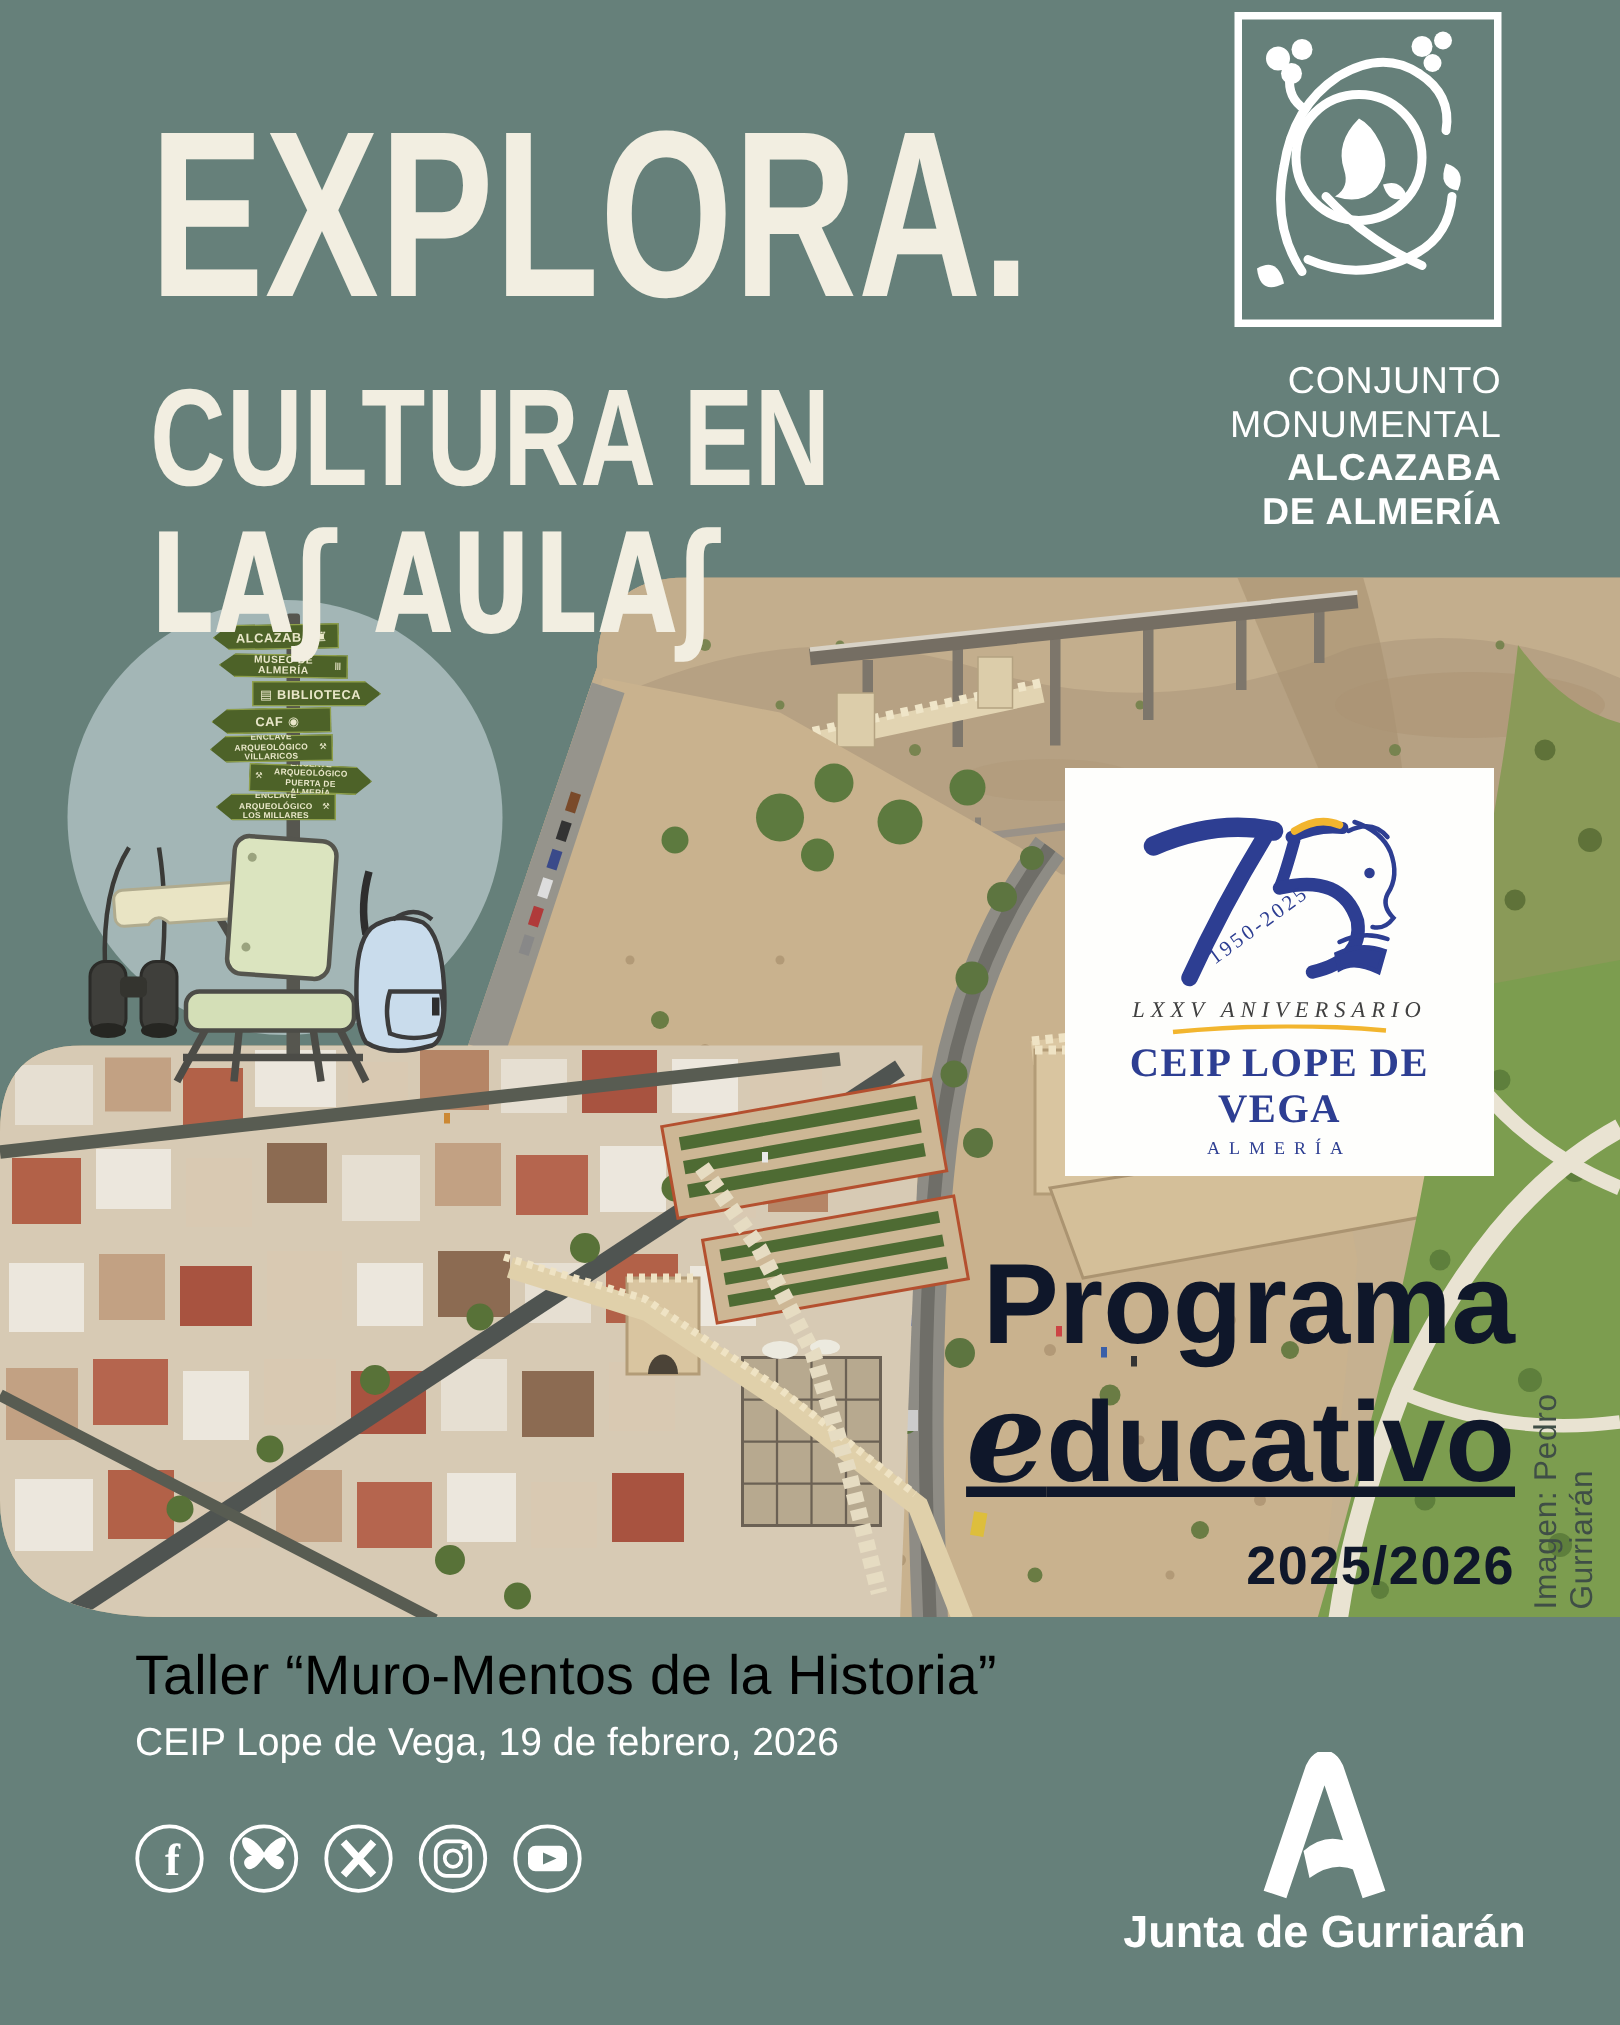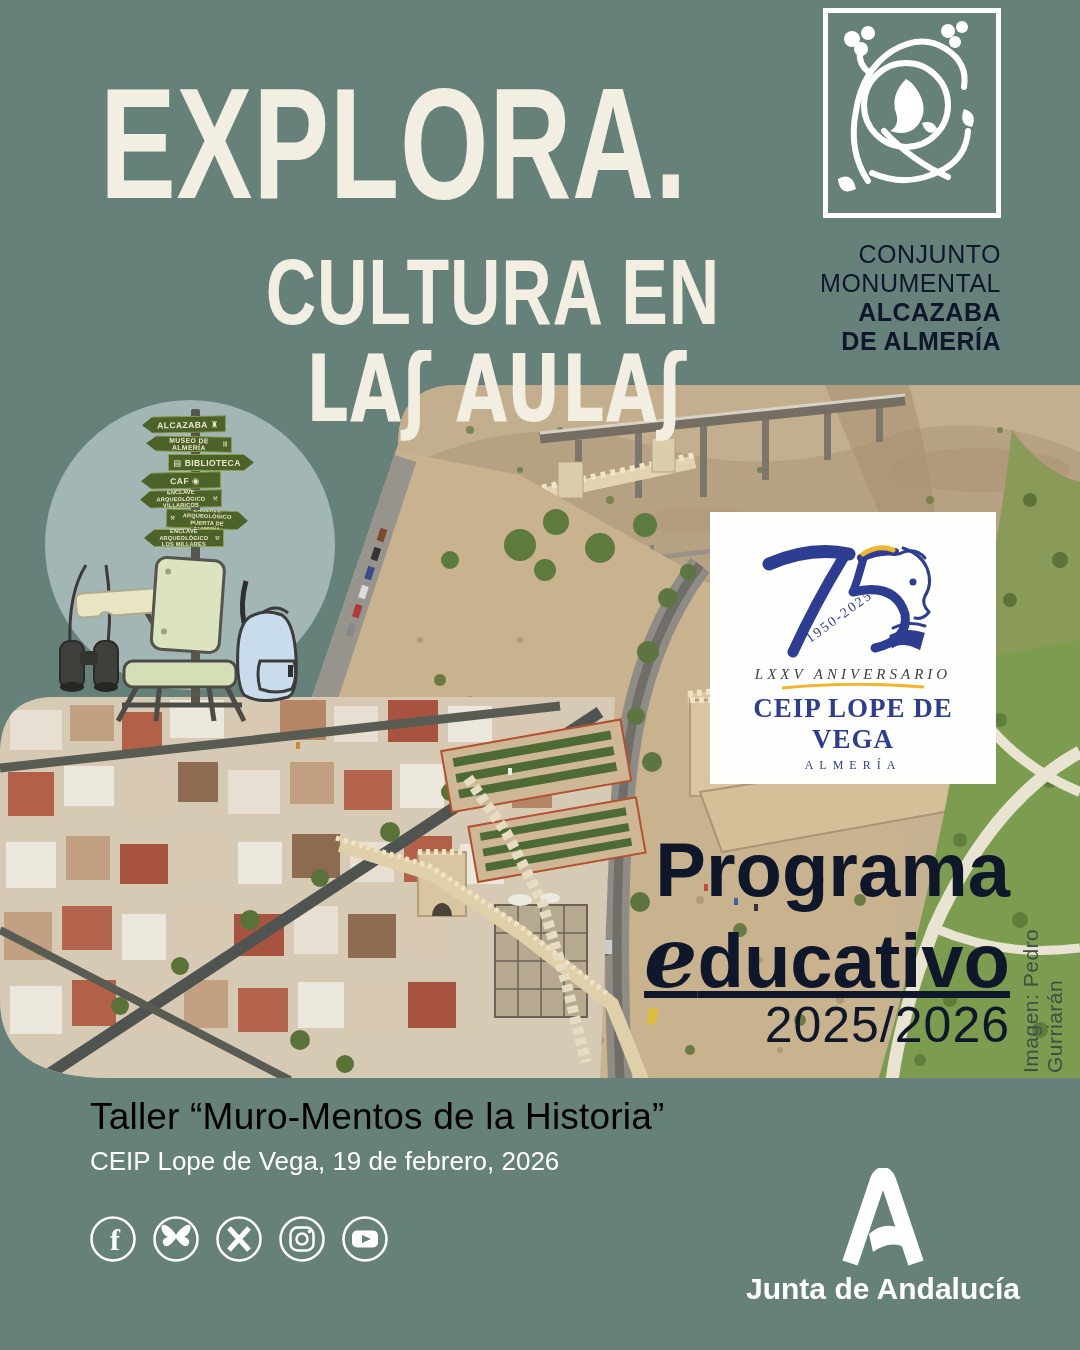--- a/index.html
+++ b/index.html
@@ -1,48 +1,48 @@
 <!DOCTYPE html>
 <html><head>
 <meta charset="utf-8">
 <style>
   html,body{margin:0;padding:0;background:#4a5c56;}
   .poster{position:relative;width:1080px;height:1350px;margin:0 auto;background:#66807a;overflow:hidden;font-family:"Liberation Sans",sans-serif;}
 
   
-  .title-block{position:absolute;left:100px;top:64px;color:#f2eee1;z-index:6;text-align:right;}
+  .title-block{position:absolute;left:100px;top:64px;color:#f2eee1;z-index:6;}
   .t-line{font-weight:bold;transform-origin:left top;white-space:nowrap;line-height:1;}
   .t1{font-size:158px;transform:scaleX(0.72);letter-spacing:1px;}
   .t2{font-size:92px;transform:scaleX(0.76);margin-top:24px;letter-spacing:1px;}
   .t3{font-size:92px;transform:scaleX(0.72);margin-top:6px;font-family:"DejaVu Sans","Liberation Sans",sans-serif;letter-spacing:2px;}
 
   
   .ornate-box{position:absolute;left:823px;top:8px;width:168px;height:200px;border:5px solid #ffffff;z-index:6;}
-  .monumental{position:absolute;right:79px;top:240px;text-align:right;color:#0f172a;font-size:25px;line-height:29px;letter-spacing:.5px;z-index:6;}
+  .monumental{position:absolute;right:79px;top:240px;text-align:right;color:#ffffff;font-size:25px;line-height:29px;letter-spacing:.5px;z-index:6;}
   .monumental .bold{font-weight:bold;}
 
   
   .photo{position:absolute;inset:0;z-index:1;
     clip-path: path("M55,697 L312,697 L398,445 Q398,385 458,385 L1080,385 L1080,1078 L110,1078 Q0,1078 0,1000 L0,755 Q0,697 55,697 Z");
     background:#c6b190;}
   .photo svg{position:absolute;left:0;top:0;}
 
   
   .card75{position:absolute;left:710px;top:512px;width:286px;height:272px;background:#fefefc;z-index:4;
     display:flex;flex-direction:column;align-items:center;justify-content:center;text-align:center;}
   .card75 .lxxv{font-family:"Liberation Serif",serif;color:#404040;font-size:15px;letter-spacing:4px;margin-top:2px;font-style:italic;}
   .card75 .ceip{font-family:"Liberation Serif",serif;color:#2d3e92;font-size:27px;font-weight:bold;letter-spacing:1px;margin-top:2px;}
   .card75 .alm{font-family:"Liberation Serif",serif;color:#2d3e92;font-size:12px;letter-spacing:6px;margin-top:3px;}
 
   
   .program{position:absolute;right:70px;top:832px;text-align:right;color:#0f172a;z-index:5;line-height:1;}
   .program .p1{font-size:76px;font-weight:bold;letter-spacing:0px;}
   .program .p2{font-size:76px;font-weight:bold;margin-top:8px;text-decoration:underline;}
   .program .edu-e{font-family:"DejaVu Serif",serif;font-style:italic;font-weight:bold;font-size:84px;}
-  .program .season{font-size:50px;font-weight:normal;margin-top:0;letter-spacing:1px;}
+  .program .season{font-size:36px;font-weight:bold;margin-top:26px;letter-spacing:1px;}
 
   .credit{position:absolute;right:13px;top:858px;height:215px;writing-mode:vertical-rl;transform:rotate(180deg);
     color:#3f4e46;font-size:21px;z-index:5;letter-spacing:.5px;}
 
   
   .illus{position:absolute;left:30px;top:395px;width:322px;height:335px;z-index:3;}
   .illus .disc{position:absolute;left:15px;top:5px;width:290px;height:290px;border-radius:50%;background:#a3b6b6;}
   .illus .pole{position:absolute;left:161px;top:14px;width:9px;height:296px;background:#56564f;border-radius:2px;}
   .sign{position:absolute;background:#4d6228;border:1.5px solid #8fa04b;color:#e9e7c9;
     display:flex;align-items:center;justify-content:center;text-align:center;font-weight:bold;box-sizing:border-box;}
@@ -500,16 +500,16 @@
       <rect x="12" y="16.5" width="26" height="17" rx="5" fill="#ffffff"></rect>
       <path d="M22,21 L31,25 L22,29 Z" fill="#66807a"></path>
     </svg>
   </div>
 
   <div class="junta">
     <svg width="120" height="98" viewBox="0 0 120 98">
       <path d="M27,95 L55,12 Q60,2 65,12 L93,95" fill="none" stroke="#ffffff" stroke-width="16" stroke-linejoin="round"></path>
       <path d="M46,66 Q62,52 80,62 Q88,66 91,74 L91,86 Q72,68 50,84 Z" fill="#ffffff"></path>
     </svg>
-    <div class="label">Junta de Andalucía</div>
+    <div class="label">Junta de Gurriarán</div>
   </div>
 
 </div>
 
 </body></html>

